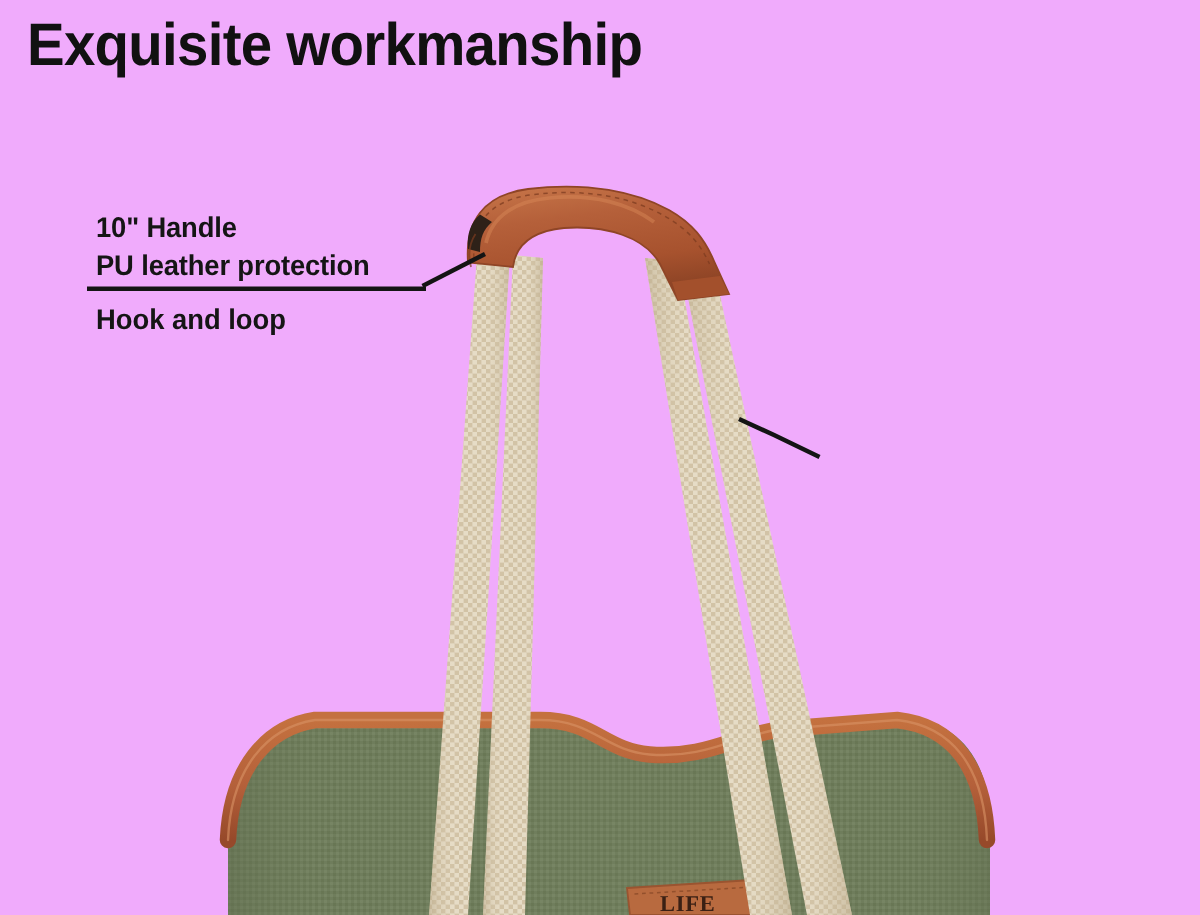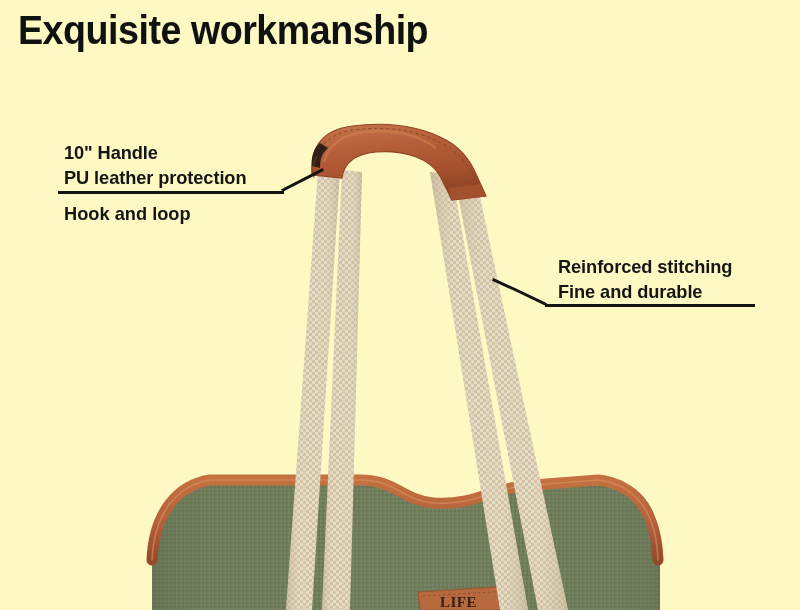--- a/index.html
+++ b/index.html
@@ -11,21 +11,21 @@
     width: 800px;
     height: 610px;
     background: #efeeee;
     font-family: "Liberation Sans", sans-serif;
     overflow: hidden;
   }
   .page {
     position: relative;
     width: 800px;
     height: 610px;
-    background: #fef9c3;
+    background: #f0abfc;
     overflow: hidden;
   }
 
   
   .title {
     position: absolute;
     left: 18px;
     top: 8px;
     font-size: 40px;
     font-weight: bold;
@@ -235,19 +235,14 @@
     <path d="M 545,304 L 516,290 L 494,280" fill="none" stroke="#141414" stroke-width="3" stroke-linecap="square" stroke-linejoin="miter"></path>
   </svg>
 
   <div class="callout callout-left">
     <span class="line-text">10" Handle</span>
     <span class="line-text">PU leather protection</span>
     <span class="rule"></span>
     <span class="sub">Hook and loop</span>
   </div>
 
-  <div class="callout callout-right">
-    <span class="line-text">Reinforced stitching</span>
-    <span class="line-text">Fine and durable</span>
-    <span class="rule"></span>
-  </div>
 
 </div>
 
 </body></html>

